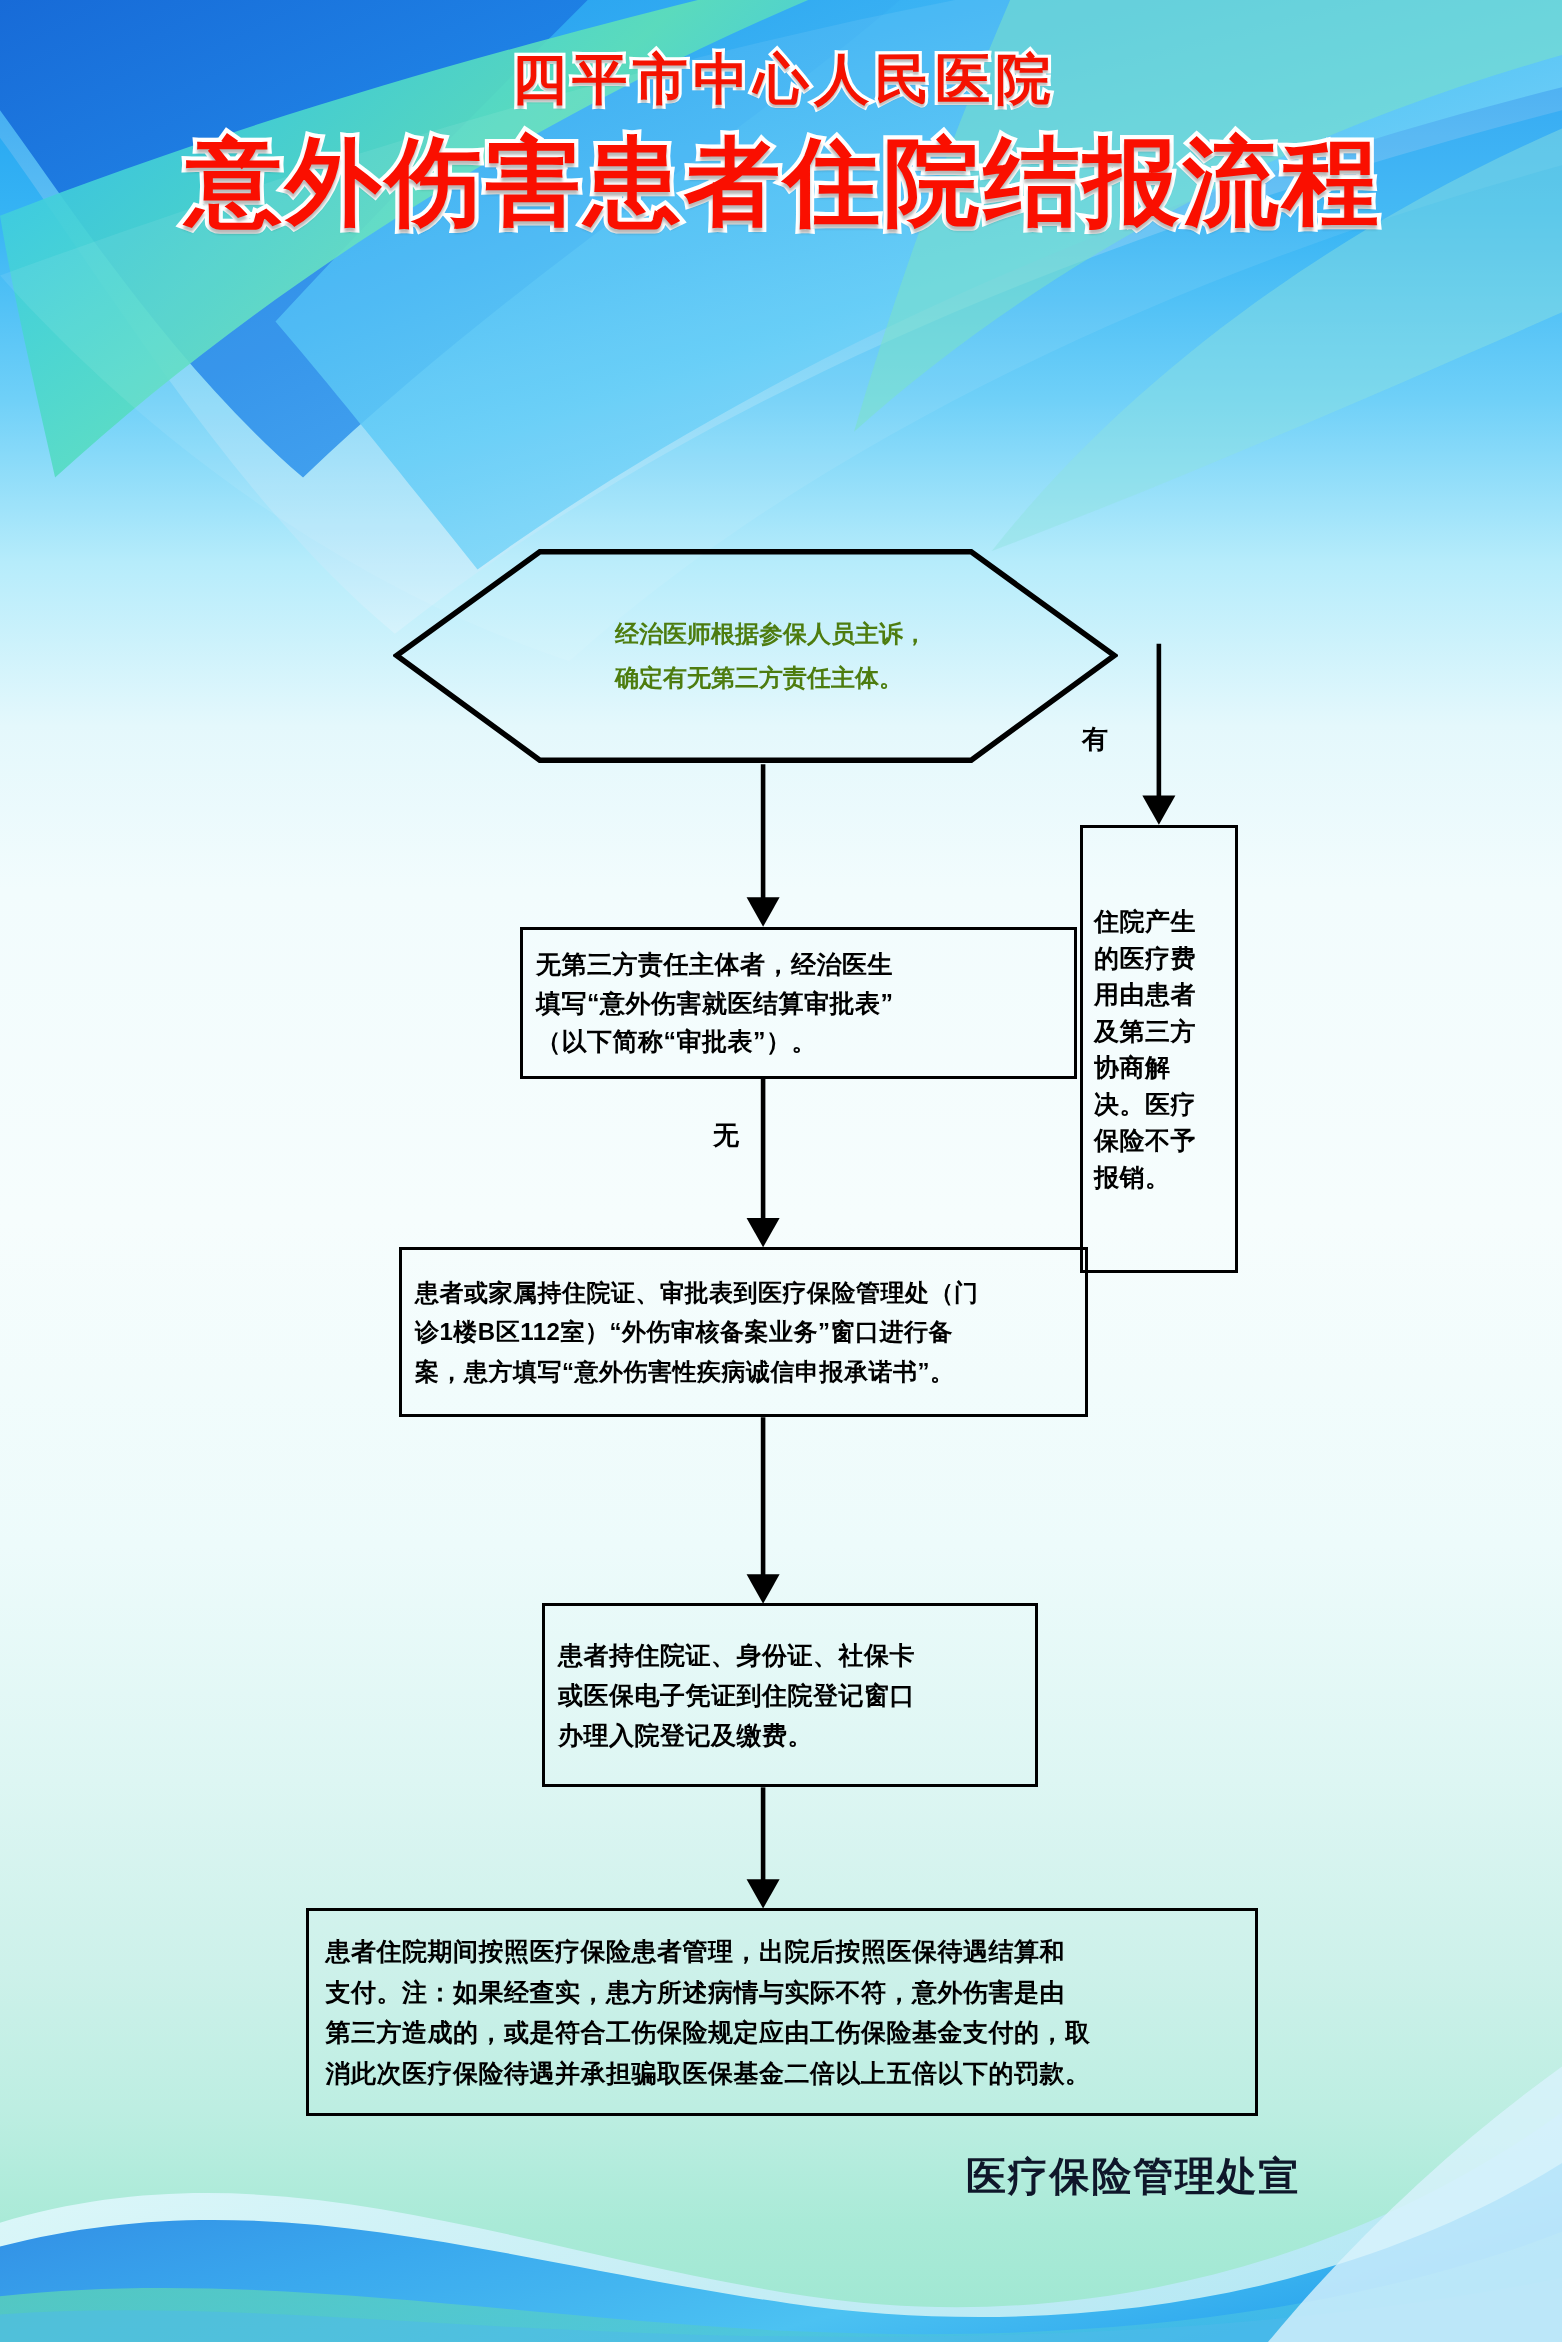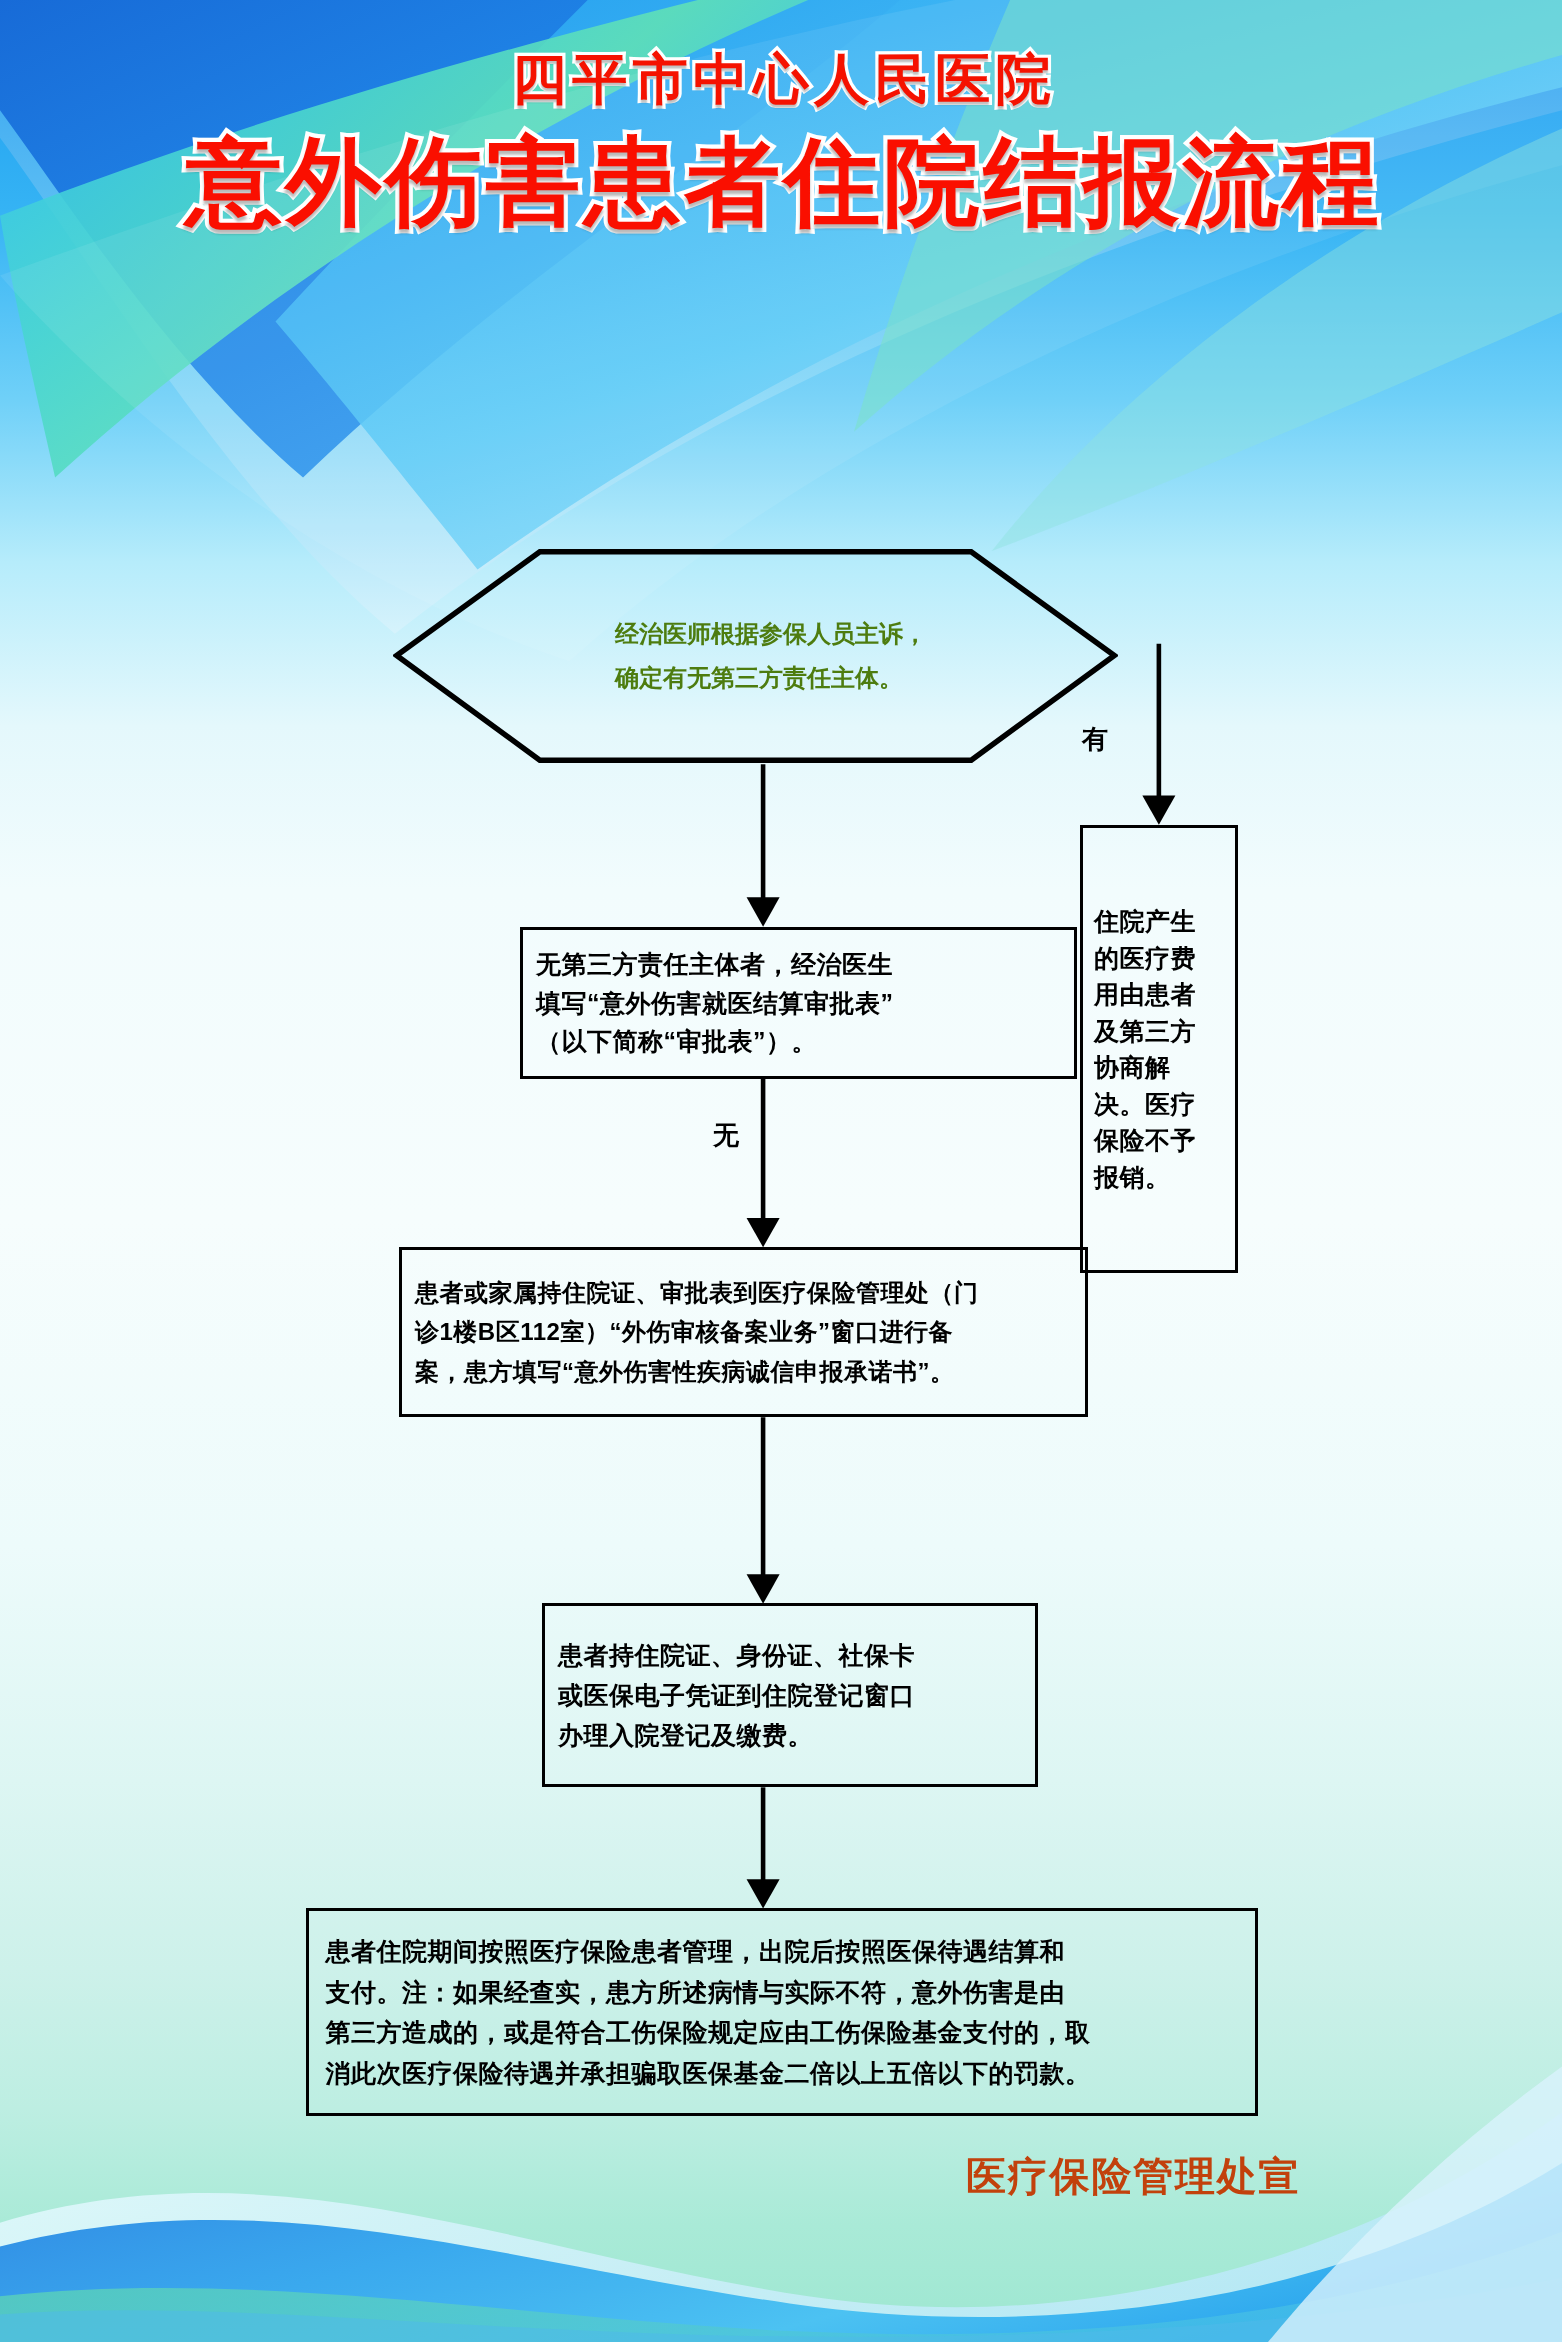--- a/index.html
+++ b/index.html
@@ -99,21 +99,21 @@
   #node-final .txt{font-size:25px;line-height:1.62;padding:0 16.5px;}
   
   .edge-label{
     position:absolute;font-size:26px;font-weight:bold;color:#000;z-index:7;
   }
   #lbl-you{left:1082px;top:722px;}
   #lbl-wu{left:713px;top:1118px;}
   
   .footer{
     position:absolute;left:966px;top:2149px;
-    font-size:40px;font-weight:bold;color:#c2410c;
+    font-size:40px;font-weight:bold;color:#0f172a;
     letter-spacing:1.8px;z-index:7;
   }
 </style>
 </head>
 <body>
 
 <div id="poster">
 
   <div class="bg-base"></div>
 

